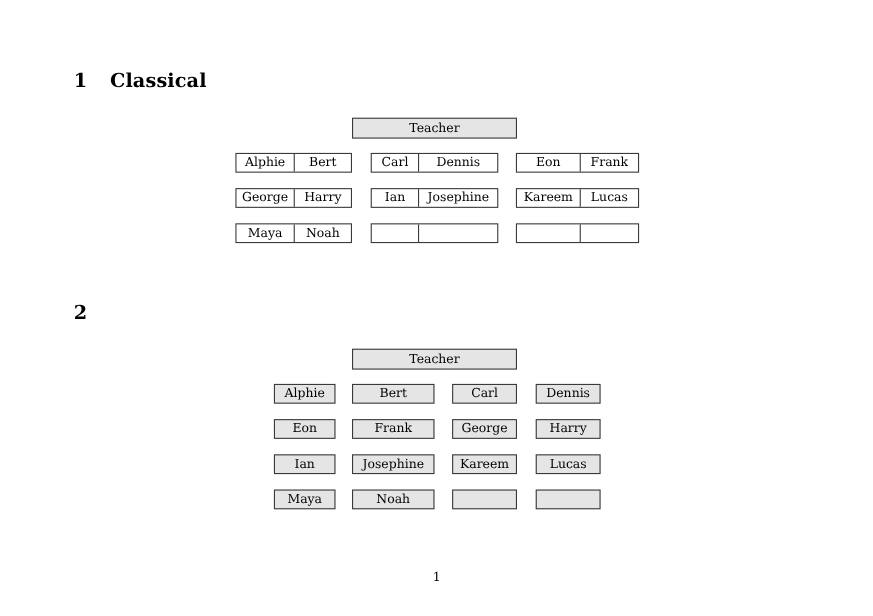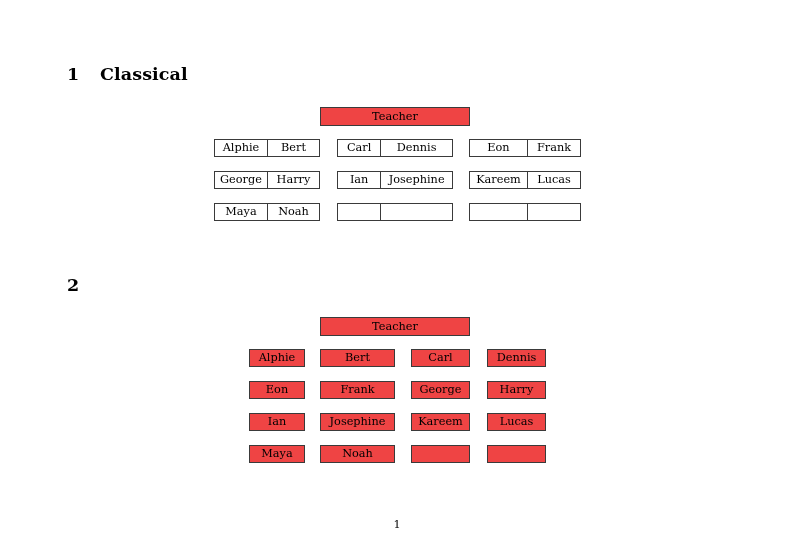--- a/index.html
+++ b/index.html
@@ -43,21 +43,21 @@
     display: inline-block;
   }
   #heading-classical   { top: 64px; }
   #heading-distributed { top: 275px; }
 
   
   .box {
     position: absolute;
     box-sizing: border-box;
     border: 1px solid #3a3a3a;
-    background: #ef4444;
+    background: #e5e5e5;
     font-size: 11.3px;
     line-height: 1;
     display: flex;
     align-items: center;
     justify-content: center;
     white-space: nowrap;
     height: 18px;
     color: #000;
   }
 

